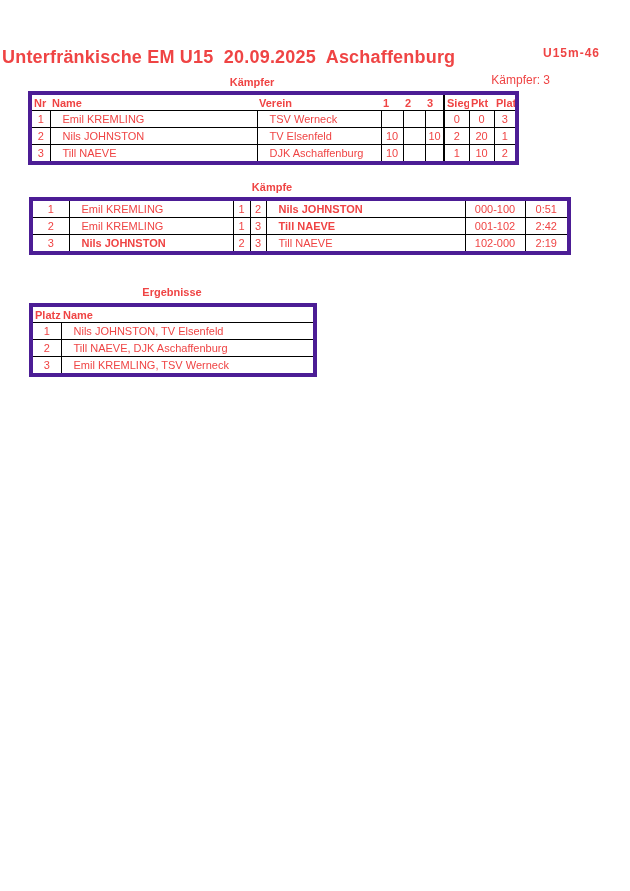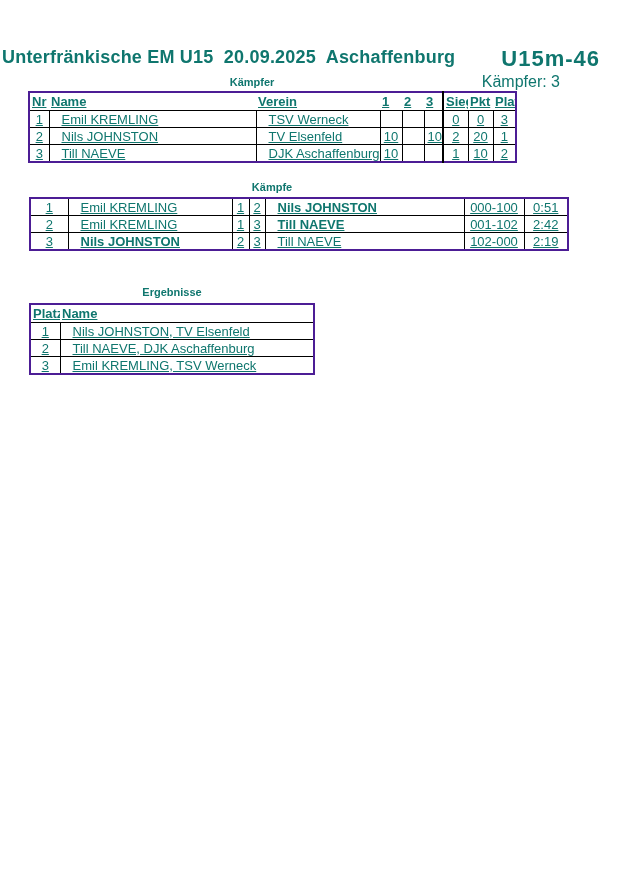--- a/index.html
+++ b/index.html
@@ -1,71 +1,70 @@
 <!DOCTYPE html>
 <html><head>
 <meta charset="utf-8">
 <style>
   html, body { margin: 0; padding: 0; background: #fff; }
   #page {
     position: relative;
     width: 604px;
     height: 891px;
     background: #ffffff;
-    color: #0f766e;
+    color: #ef4444;
     font-family: "Liberation Sans", "DejaVu Sans", sans-serif;
     overflow: hidden;
   }
 
   
   .doc-title {
     position: absolute;
     top: 47px;
     left: 2px;
     font-size: 18px;
     font-weight: bold;
     letter-spacing: 0.2px;
     white-space: pre;
   }
   .weight-class {
     position: absolute;
     top: 46px;
     right: 4px;
-    font-size: 22px;
+    font-size: 12px;
     font-weight: bold;
     letter-spacing: 1px;
     white-space: pre;
   }
   .fighter-count {
     position: absolute;
     top: 73px;
-    right: 44px;
-    font-size: 16px;
+    right: 54px;
+    font-size: 12px;
   }
 
   
   .section-title {
     position: absolute;
     transform: translateX(-50%);
     font-size: 11px;
     font-weight: bold;
     white-space: nowrap;
   }
   #title-kampfer    { left: 252px; top: 76px;  }
   #title-kaempfe    { left: 272px; top: 181px; }
   #title-ergebnisse { left: 172px; top: 286px; }
 
   
   table {
     position: absolute;
     border-collapse: collapse;
     table-layout: fixed;
-    font-size: 13px;
-    border: 2px solid #4c1d95;
-    text-decoration: underline;
+    font-size: 11px;
+    border: 4px solid #4c1d95;
   }
   #tbl-kampfer    { left: 28px; top: 91px;  width: 487px; }
   #tbl-kaempfe    { left: 29px; top: 197px; width: 538px; }
   #tbl-ergebnisse { left: 29px; top: 303px; width: 284px; }
 
   th {
     border: none;
     border-bottom: 1px solid #000;
     font-weight: bold;
     height: 13px;

